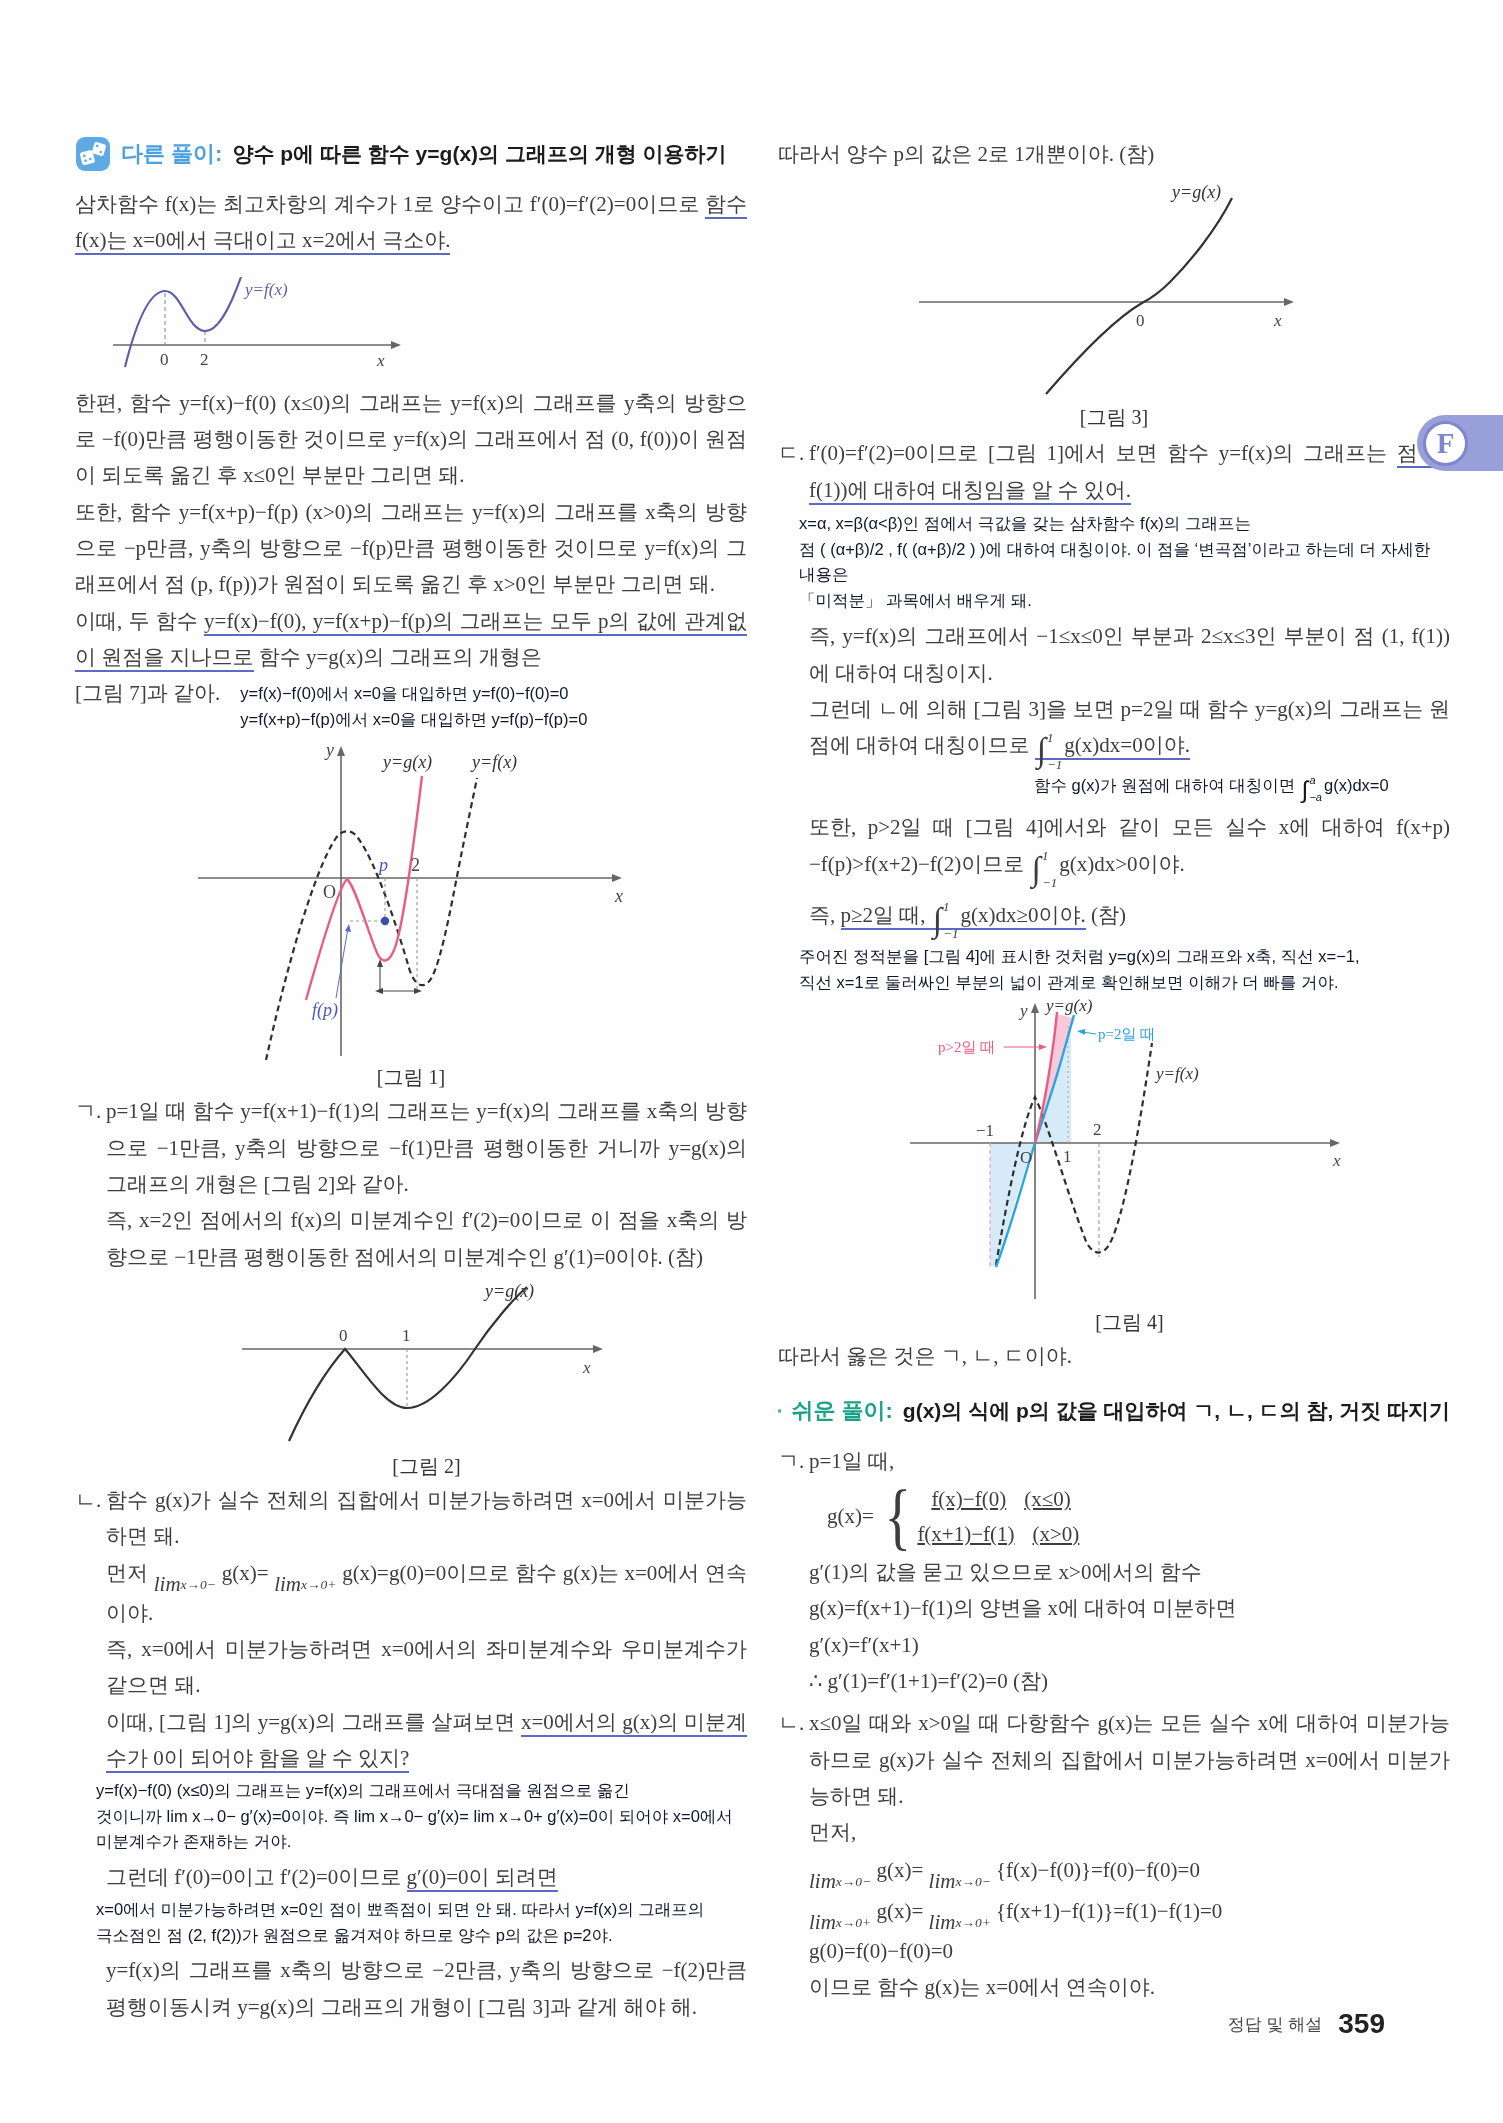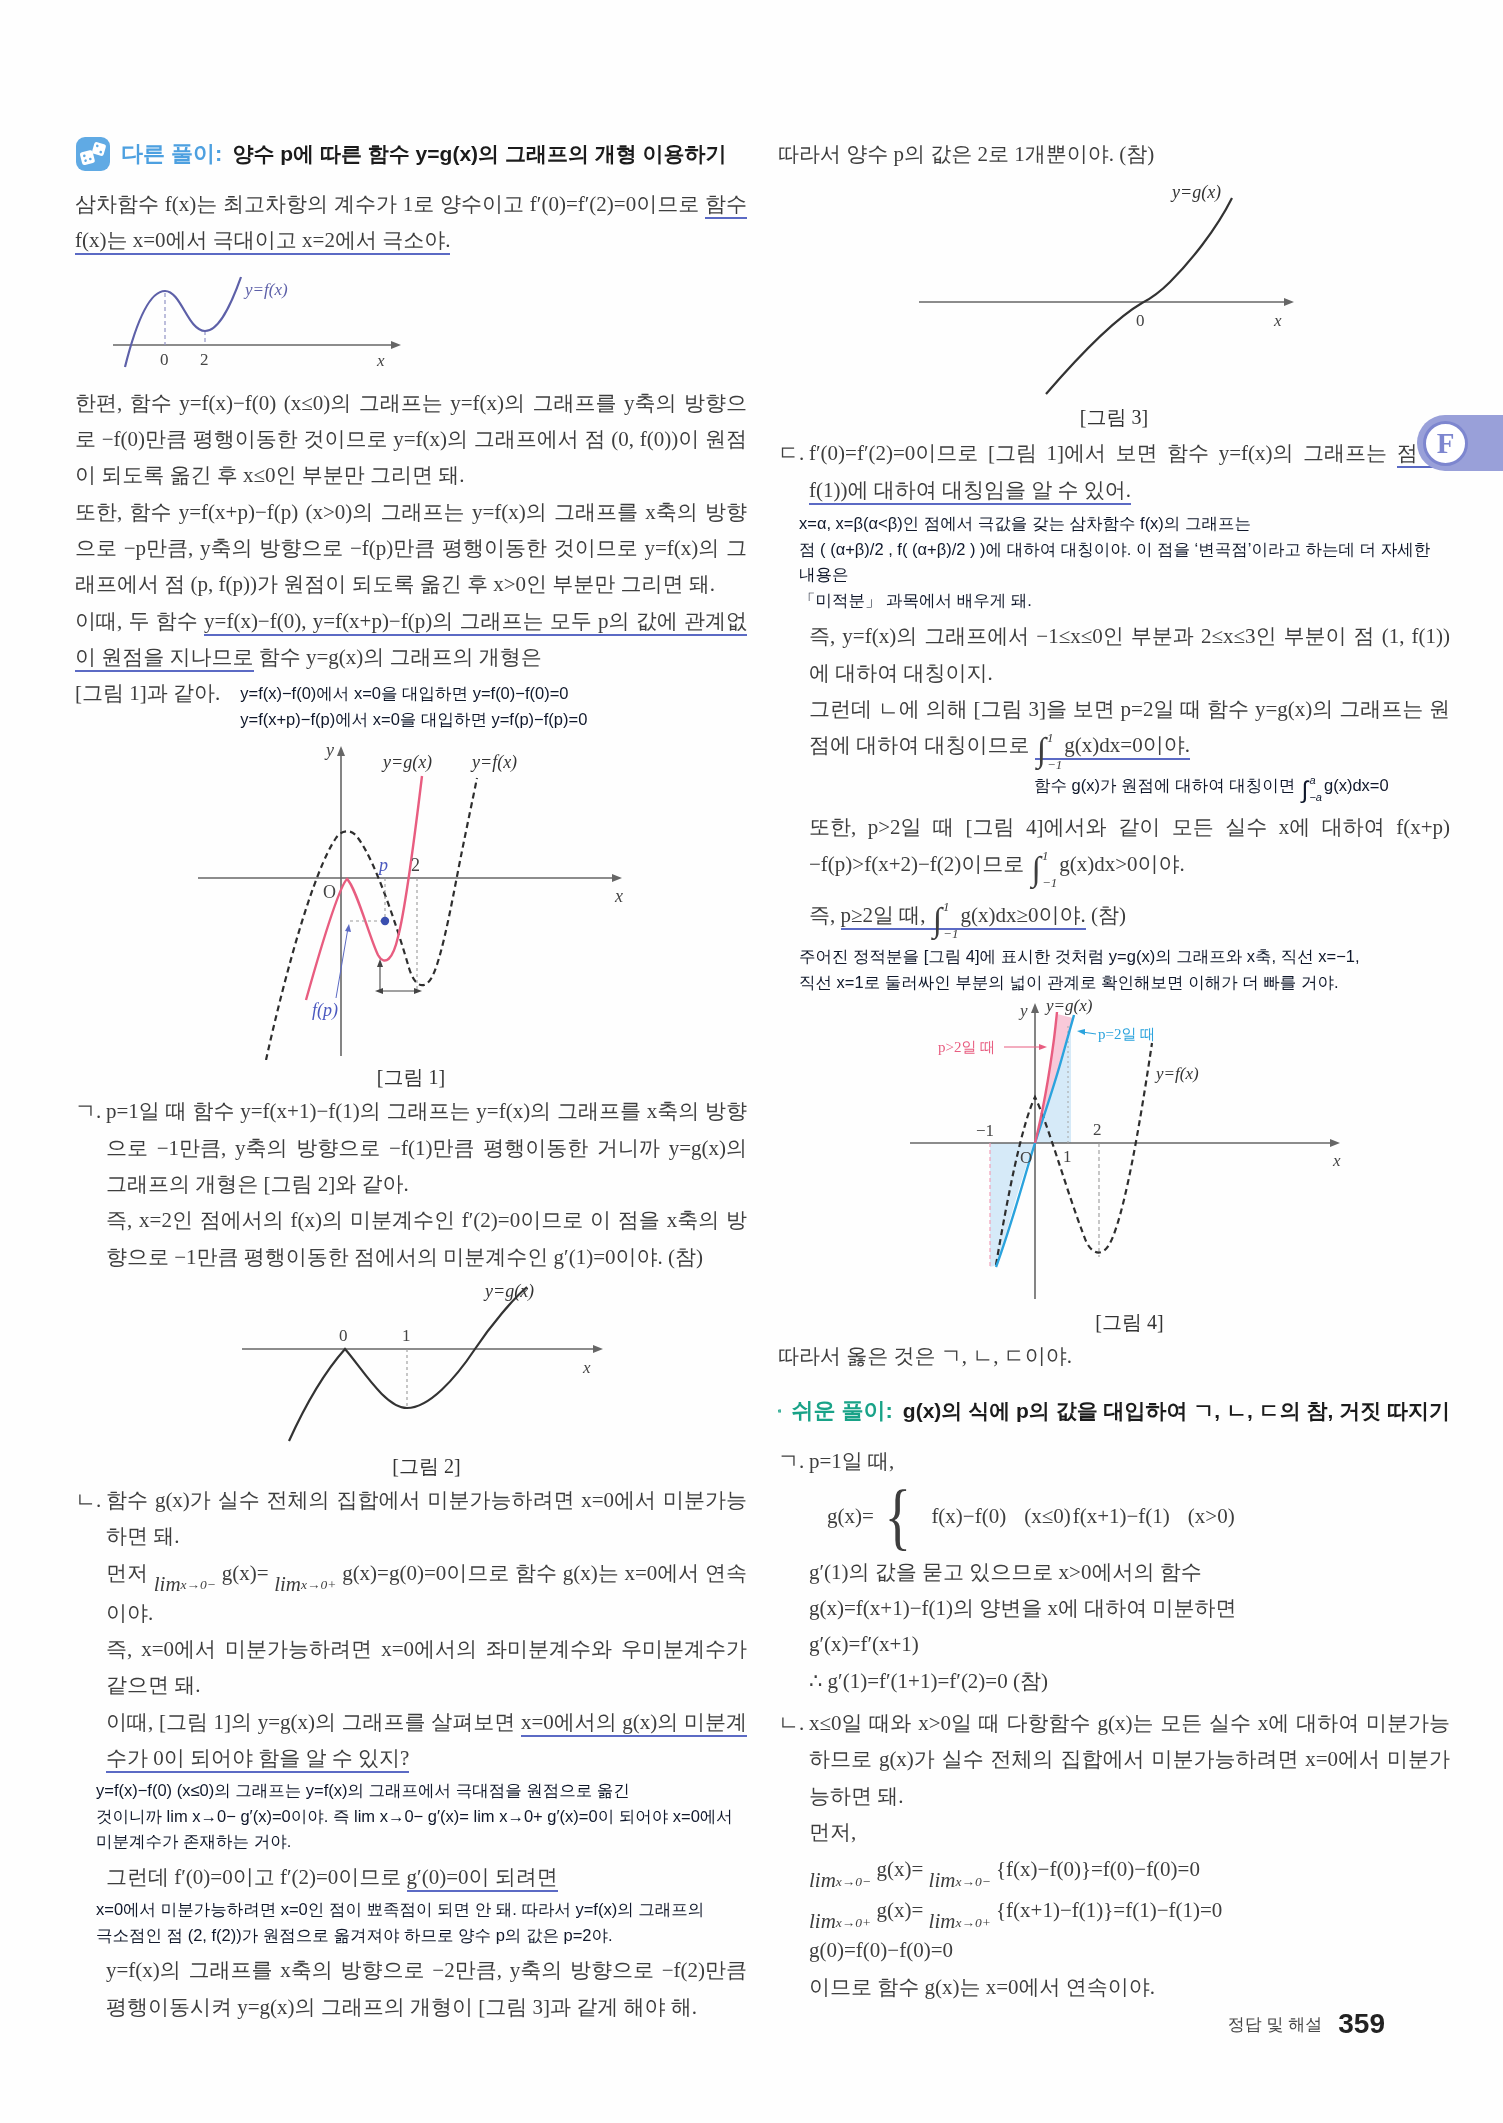--- a/index.html
+++ b/index.html
@@ -35,21 +35,21 @@
   .ls { font-size:13.5px; margin-top:2px; }
 
   .int { display:inline-flex; align-items:center; vertical-align:-9px; margin:0 2px; }
   .isign { font-size:34px; line-height:0.9; }
   .ilims { display:inline-flex; flex-direction:column; justify-content:space-between;
            height:40px; font-size:13px; line-height:1; padding-left:1px; }
 
   .cases { display:flex; align-items:center; margin:4px 0 4px 18px; }
   .brace { font-size:74px; font-weight:300; line-height:0.9; margin:0 2px 0 6px;
            font-family:"Liberation Serif",serif; transform:scaleX(.75); }
-  .case-rows { display:flex; flex-direction:row; gap:2px; }
+  .case-rows { display:flex; flex-direction:column; gap:2px;text-decoration:underline; }
   .case-row { display:flex; gap:18px; font-size:21px; line-height:1.55; }
 
   .eqline { font-size:21px; line-height:1.9; }
 
   .ftab { position:absolute; right:0; top:415px; width:86px; height:56px;
           background:#99a0d9; border-radius:28px 0 0 28px; display:flex;
           align-items:center; padding-left:6px; }
   .fcirc { width:45px; height:45px; background:#fff; border-radius:50%;
            border:3px solid #7d86cf; display:flex; align-items:center; justify-content:center;
            font-family:"Liberation Serif",serif; font-weight:bold; font-size:29px; color:#7d86cf; }
@@ -102,21 +102,21 @@
         <text x="55" y="100" font-size="17" fill="#444">0</text>
         <text x="95" y="100" font-size="17" fill="#444">2</text>
         <text class="mi" x="272" y="101" font-size="17" fill="#444">x</text>
       </svg>
     </div>
 
     <p class="t">한편, 함수 y=f(x)−f(0) (x≤0)의 그래프는 y=f(x)의 그래프를 y축의 방향으로 −f(0)만큼 평행이동한 것이므로 y=f(x)의 그래프에서 점 (0, f(0))이 원점이 되도록 옮긴 후 x≤0인 부분만 그리면 돼.</p>
     <p class="t">또한, 함수 y=f(x+p)−f(p) (x&gt;0)의 그래프는 y=f(x)의 그래프를 x축의 방향으로 −p만큼, y축의 방향으로 −f(p)만큼 평행이동한 것이므로 y=f(x)의 그래프에서 점 (p, f(p))가 원점이 되도록 옮긴 후 x&gt;0인 부분만 그리면 돼.</p>
     <p class="t"><span>이때, 두 함수 </span><span class="ul">y=f(x)−f(0), y=f(x+p)−f(p)의 그래프는 모두 p의 값에 관계없이 원점을 지나므로</span><span> 함수 y=g(x)의 그래프의 개형은</span></p>
     <div style="display:flex; gap:20px; align-items:flex-start;">
-      <span class="t" style="white-space:nowrap;">[그림 1]과 같아.</span>
+      <span class="t" style="white-space:nowrap;">[그림 7]과 같아.</span>
       <div class="anno" style="padding-top:6px;">
         <div>y=f(x)−f(0)에서 x=0을 대입하면 y=f(0)−f(0)=0</div>
         <div>y=f(x+p)−f(p)에서 x=0을 대입하면 y=f(p)−f(p)=0</div>
       </div>
     </div>
 
     <div class="fig" style="margin:6px 0 2px;">
       <svg width="450" height="322" viewBox="0 0 450 322">
         <line x1="155" y1="318" x2="155" y2="16" stroke="#666" stroke-width="1.6"></line>
         <polygon points="155,8 151,18 159,18" fill="#666"></polygon>

